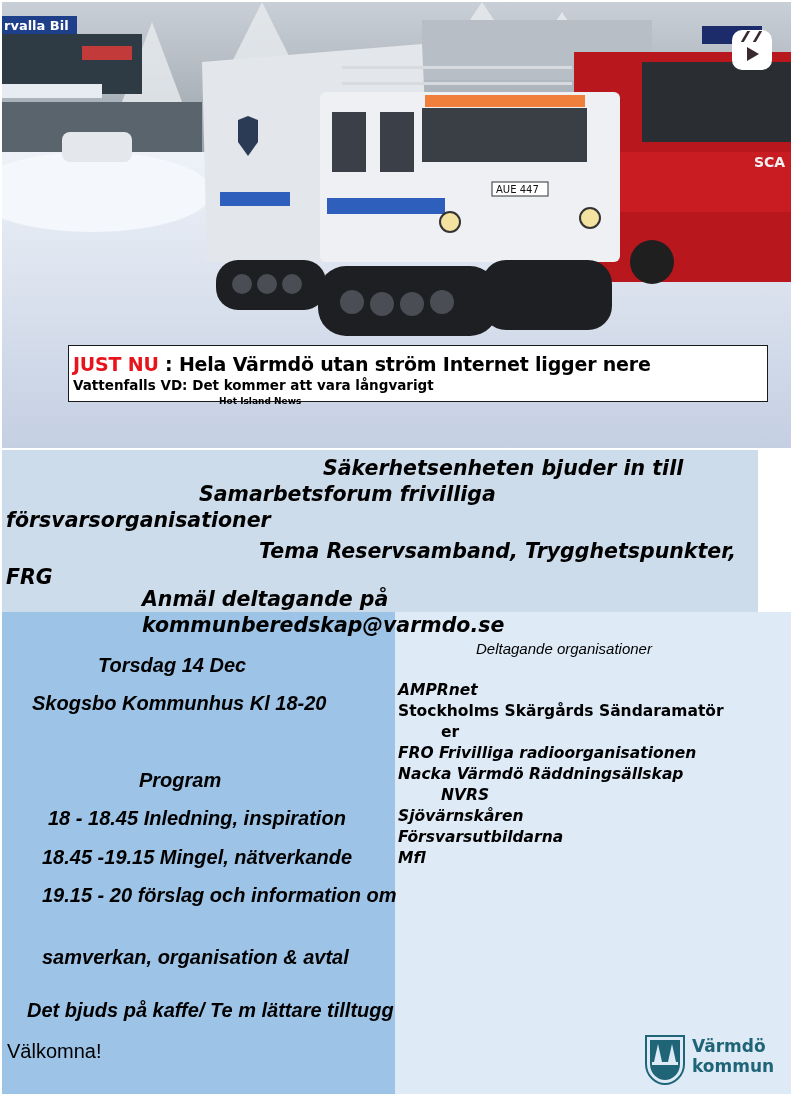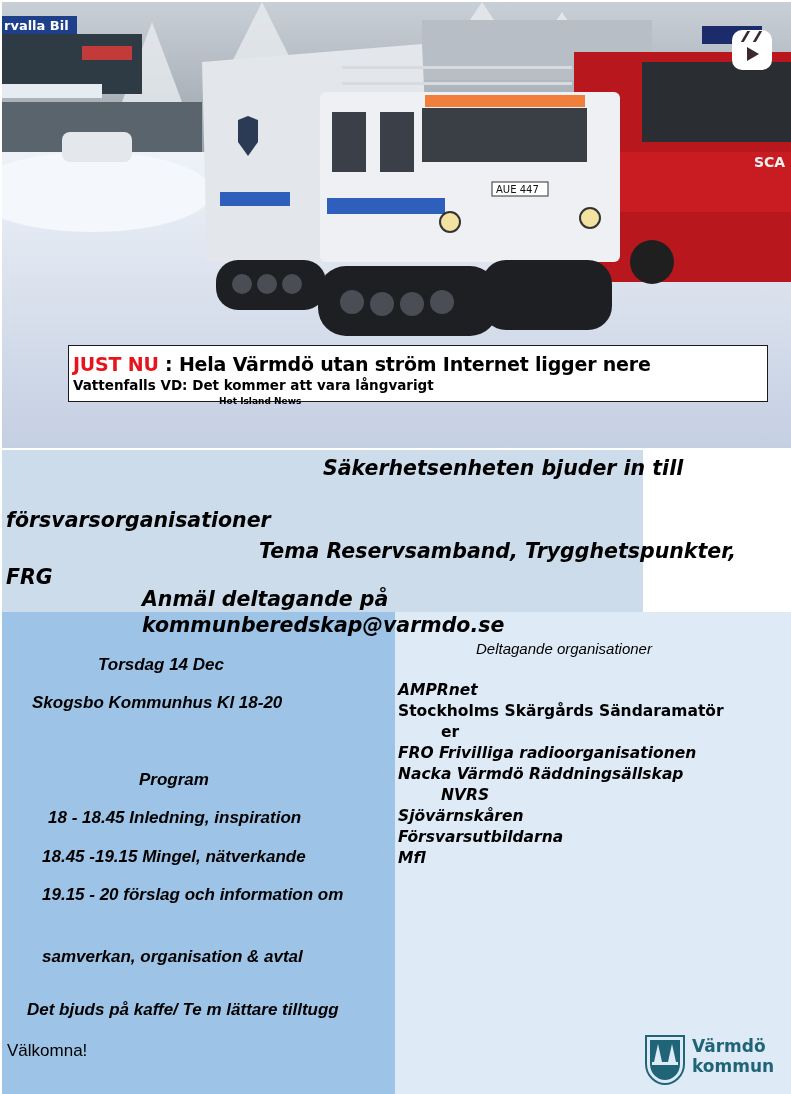--- a/index.html
+++ b/index.html
@@ -14,30 +14,30 @@
   .reels-icon .slash { position: absolute; top: 1px; width: 3px; height: 11px; background: #3a2a2f; transform: skewX(-30deg); }
 
   
   .news-box { position: absolute; left: 68px; top: 345px; width: 700px; height: 57px; background: #ffffff; border: 1.5px solid #1a1a1a; padding: 6px 4px 0 4px; }
   .news-line1 { font-family: "DejaVu Sans", sans-serif; font-weight: bold; font-size: 19px; line-height: 24px; white-space: nowrap; letter-spacing: -0.2px; }
   .news-line1 .hl { color: #e8141c; }
   .news-line2 { font-family: "DejaVu Sans", sans-serif; font-weight: bold; font-size: 13.5px; line-height: 18px; white-space: nowrap; }
   .news-source { font-family: "DejaVu Sans", sans-serif; font-weight: bold; font-size: 9px; line-height: 14px; margin-left: 146px; }
 
   
-  .header-block { position: absolute; left: 2px; top: 450px; width: 641px; height: 162px; background: #cddcea; }
+  .header-block { position: absolute; left: 2px; top: 450px; width: 756px; height: 162px; background: #cddcea; }
   .hdr-text { position: absolute; font-family: "DejaVu Sans", sans-serif; font-weight: bold; font-style: italic; font-size: 20.5px; line-height: 26px; white-space: nowrap; color: #000; }
 
   
   .col-left { position: absolute; left: 2px; top: 612px; width: 393px; height: 482px; background: #9dc3e6; }
   .col-right { position: absolute; left: 395px; top: 612px; width: 396px; height: 482px; background: #deebf7; }
 
   .email-line { position: absolute; left: 142px; top: 612px; font-family: "DejaVu Sans", sans-serif; font-weight: bold; font-style: italic; font-size: 20.5px; line-height: 26px; white-space: nowrap; z-index: 3; }
 
-  .lt { position: absolute; font-family: "Liberation Sans", sans-serif; font-weight: bold; font-style: italic; font-size: 17px; line-height: 20px; white-space: nowrap; }
+  .lt { position: absolute; font-family: "Liberation Sans", sans-serif; font-weight: bold; font-style: italic; font-size: 20px; line-height: 20px; white-space: nowrap; }
   .lt.plain { font-weight: normal; font-style: normal; }
 
   .orgs-title { position: absolute; left: 476px; top: 639px; font-family: "Liberation Sans", sans-serif; font-style: italic; font-weight: normal; font-size: 15px; line-height: 20px; white-space: nowrap; }
   .org { position: absolute; left: 398px; font-family: "DejaVu Sans", sans-serif; font-weight: bold; font-style: italic; font-size: 15.5px; line-height: 21px; white-space: nowrap; }
   .org.upright { font-style: normal; }
 
   .logo { position: absolute; left: 644px; top: 1034px; width: 128px; height: 52px; }
   .logo-text { position: absolute; left: 48px; top: 2px; font-family: "DejaVu Sans", sans-serif; font-weight: bold; font-size: 17px; line-height: 20px; color: #1f6577; }
 </style>
 </head>
@@ -124,20 +124,21 @@
 </div>
 
 <div class="news-box">
   <div class="news-line1"><span class="hl">JUST NU</span><span> : Hela Värmdö utan ström Internet ligger nere</span></div>
   <div class="news-line2">Vattenfalls VD: Det kommer att vara långvarigt</div>
   <div class="news-source">Hot Island News</div>
 </div>
 
 <div class="header-block">
   <div class="hdr-text" style="left:321px; top:5px;">Säkerhetsenheten bjuder in till</div>
+  <div class="hdr-text" style="left:197px; top:31px;">Samarbetsforum frivilliga</div>
   <div class="hdr-text" style="left:4px; top:57px;">försvarsorganisationer</div>
   <div class="hdr-text" style="left:214px; top:88px;margin-left:43px;">Tema Reservsamband, Trygghetspunkter,</div>
   <div class="hdr-text" style="left:4px; top:114px;">FRG</div>
   <div class="hdr-text" style="left:140px; top:136px;">Anmäl deltagande på</div>
 </div>
 
 <div class="col-left"></div>
 
 <div class="col-right"></div>
 

